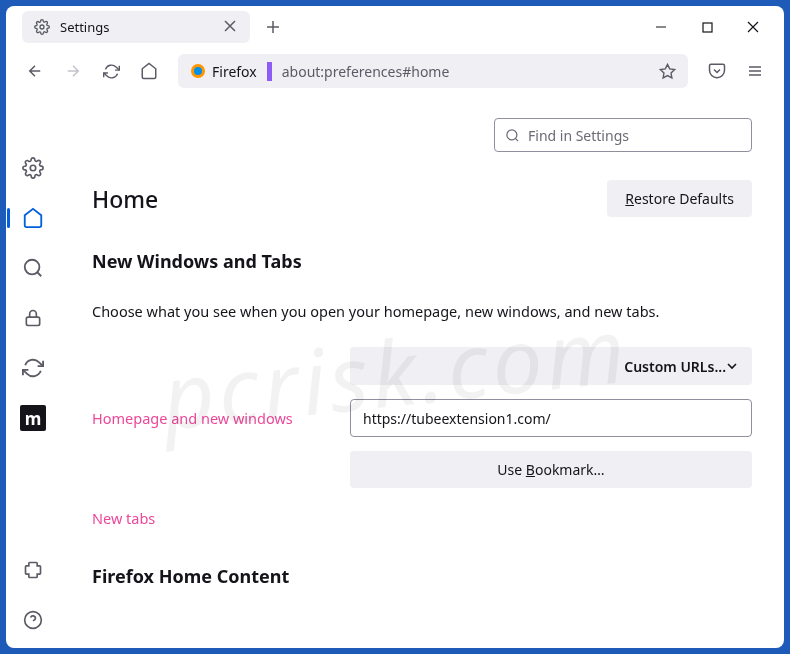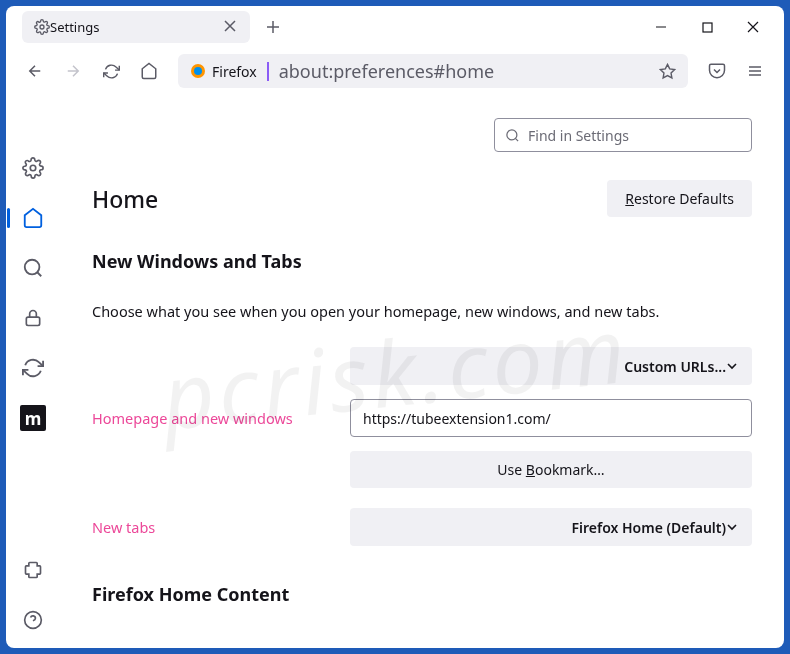--- a/index.html
+++ b/index.html
@@ -1,32 +1,32 @@
 <!DOCTYPE html>
 <html><head>
 <meta charset="utf-8">
 <style>
 * { box-sizing: border-box; margin: 0; padding: 0; font-family: system-ui, -apple-system, "Segoe UI", sans-serif; }
 body { background: #1e5bb8; width: 790px; height: 654px; padding: 6px; }
 .window { background: #fff; width: 100%; height: 100%; border-radius: 8px; display: flex; flex-direction: column; overflow: hidden; position: relative; }
 .titlebar { height: 42px; display: flex; align-items: center; padding: 0 8px; }
-.tab { display: flex; align-items: center; background: #f0f0f4; border-radius: 6px; padding: 7px 12px; margin-left: 8px; width: 228px; }
+.tab { display: flex; align-items: center; gap: 10px; background: #f0f0f4; border-radius: 6px; padding: 7px 12px; margin-left: 8px; width: 228px; }
 .tab-icon { width: 16px; height: 16px; display: flex; align-items: center; justify-content: center; }
 .tab-title { flex: 1; font-size: 13px; color: #15141a; }
 .tab-close { width: 14px; height: 14px; color: #5b5b66; cursor: pointer; }
 .newtab-btn { width: 30px; height: 30px; display: flex; align-items: center; justify-content: center; margin-left: 8px; color: #5b5b66; cursor: pointer; }
 .win-controls { margin-left: auto; display: flex; gap: 0; }
 .win-btn { width: 46px; height: 40px; display: flex; align-items: center; justify-content: center; color: #15141a; cursor: pointer; }
 .toolbar { height: 46px; display: flex; align-items: center; padding: 0 12px; gap: 4px; }
 .tb-btn { width: 34px; height: 34px; display: flex; align-items: center; justify-content: center; color: #5b5b66; border-radius: 4px; cursor: pointer; }
 .tb-btn.disabled { color: #c4c4cc; }
 .urlbar { flex: 1; height: 34px; background: #f0f0f4; border-radius: 6px; display: flex; align-items: center; padding: 0 12px; gap: 10px; margin: 0 8px; }
-.urlbar-identity { display: flex; align-items: center; gap: 6px; font-size: 14px; color: #15141a; padding-right: 10px; border-right: 2px solid #8b5cf6; }
+.urlbar-identity { display: flex; align-items: center; gap: 6px; font-size: 14px; color: #15141a; padding-right: 10px; border-right: 5px solid #8b5cf6; }
 .ff-logo { width: 16px; height: 16px; }
-.urlbar-text { flex: 1; font-size: 18px; color: #5b5b66; }
+.urlbar-text { flex: 1; font-size: 14px; color: #5b5b66; }
 .content { flex: 1; display: flex; position: relative; overflow: hidden; }
 .sidebar { width: 54px; padding-top: 56px; display: flex; flex-direction: column; align-items: center; gap: 14px; }
 .side-item { width: 36px; height: 36px; display: flex; align-items: center; justify-content: center; color: #5b5b66; border-radius: 6px; cursor: pointer; position: relative; }
 .side-item.active { color: #0060df; }
 .side-item.active::before { content: ''; position: absolute; left: -8px; top: 8px; bottom: 8px; width: 3px; background: #0060df; border-radius: 2px; }
 .side-more { width: 26px; height: 26px; background: #15141a; color: #fff; display: flex; align-items: center; justify-content: center; font-weight: bold; border-radius: 2px; font-size: 17px; }
 .main { flex: 1; padding: 24px 32px 0 32px; overflow: hidden; }
 .search-row { display: flex; justify-content: flex-end; margin-bottom: 28px; }
 .search-box { width: 258px; height: 34px; border: 1px solid #8f8f9d; border-radius: 4px; display: flex; align-items: center; padding: 0 10px; gap: 8px; color: #6b6b75; font-size: 14px; }
 .header-row { display: flex; align-items: center; justify-content: space-between; margin-bottom: 32px; }
@@ -227,26 +227,18 @@
           <input class="text-input" type="text" value="https://tubeextension1.com/" style="">
         </div>
       </div>
 
       <div class="btn-row">
         <button class="btn">Use <span style="text-decoration:underline">B</span>ookmark…</button>
       </div>
 
       <div class="form-row" style="margin-top:20px">
         <div class="form-label">New tabs</div>
-        <div class="form-ctrl">
-          <div class="select">
-            <span>Firefox Home (Default)</span>
-            <svg width="12" height="12" viewBox="0 0 12 12">
-                <path d="M2 4 L6 8 L10 4" stroke="#15141a" stroke-width="1.6" fill="none"></path>
-              </svg>
-          </div>
-        </div>
       </div>
 
       <h2 class="section2-title">Firefox Home Content</h2>
     </div>
   </div>
 </div>
 
 </body></html>

